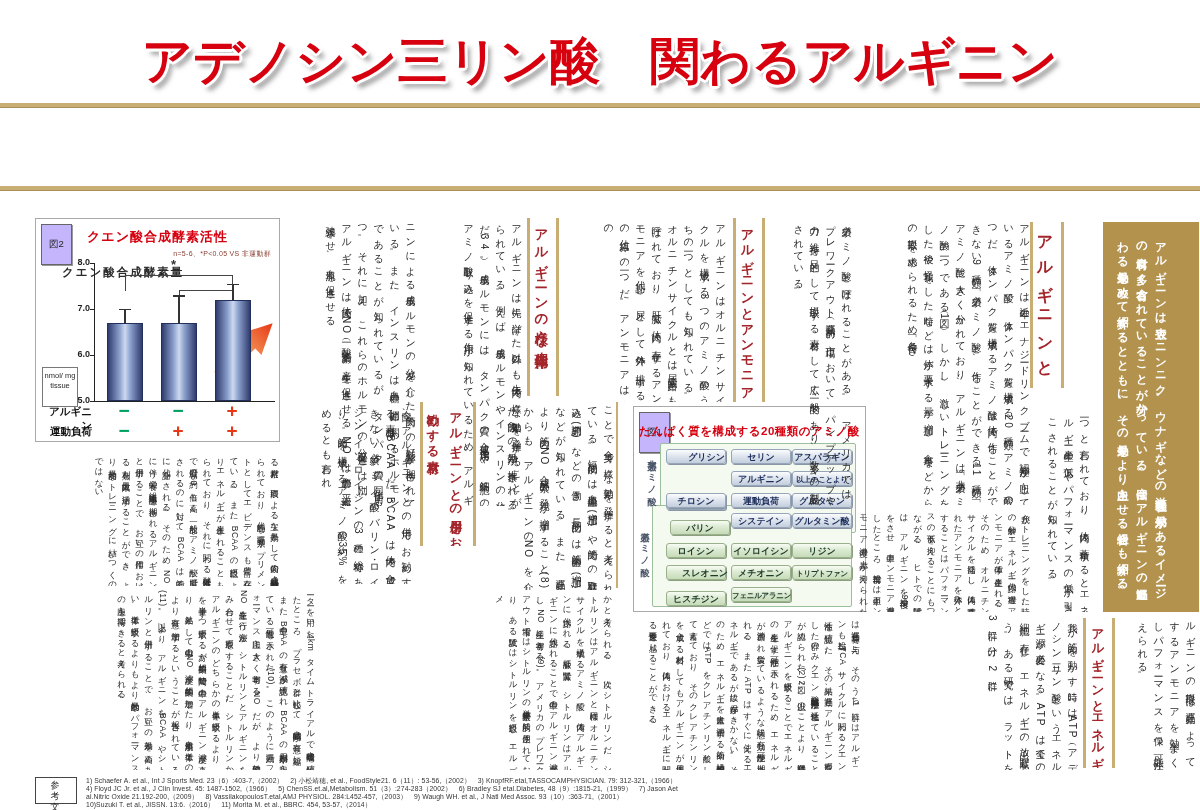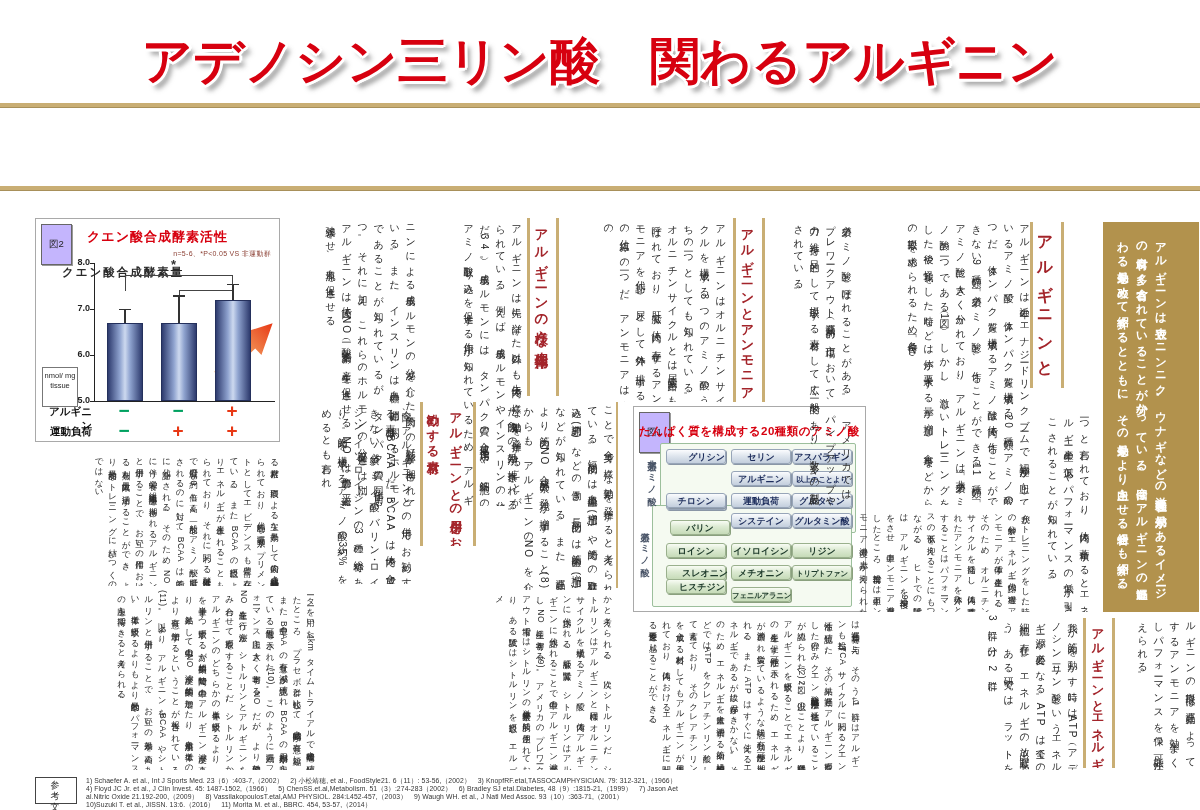--- a/index.html
+++ b/index.html
@@ -151,21 +151,21 @@
         <div class="aa-btn aa-non" style="left: 158px; top: 86px;">グルタミン</div>
         <div class="aa-btn aa-non" style="left: 97px; top: 106px;">システイン</div>
         <div class="aa-btn aa-non" style="left: 158px; top: 106px;">グルタミン酸</div>
         <div class="aa-btn aa-ess" style="left: 36px; top: 113px;">バリン</div>
         <div class="aa-btn aa-ess" style="left: 32px; top: 136px;">ロイシン</div>
         <div class="aa-btn aa-ess" style="left: 97px; top: 136px;">イソロイシン</div>
         <div class="aa-btn aa-ess" style="left: 158px; top: 136px;">リジン</div>
         <div class="aa-btn aa-ess" style="left: 32px; top: 158px; padding-left: 15px;">スレオニン</div>
         <div class="aa-btn aa-ess" style="left: 97px; top: 158px;">メチオニン</div>
         <div class="aa-btn aa-ess aa-small" style="left: 158px; top: 158px;">トリプトファン</div>
-        <div class="aa-btn aa-ess" style="left: 32px; top: 172px; text-align: right;">ヒスチジン</div>
+        <div class="aa-btn aa-ess" style="left: 32px; top: 184px;">ヒスチジン</div>
         <div class="aa-btn aa-ess aa-small" style="left: 97px; top: 180px;">フェニルアラニン</div>
       </div>
   </div>
 
   <div class="abs gold-box" style="left:1103px;top:222px;width:96px;height:390px;">
     <div class="gold-text">アルギニンは大豆やニンニク、ウナギなどの滋養強壮に効果があるイメージの食材に多く含有されていることが分かっている。今回はアルギニンの運動に関わる効果を改めて紹介するとともに、その効果をより向上させる組合せも紹介する。</div>
   </div>
 
   <div class="abs sec-h" style="left:1030px;top:222px;width:34px;height:166px;font-size:16px;letter-spacing:7px;">アルギニンとは</div>
   <div class="abs sec-h" style="left:733px;top:218px;width:32px;height:184px;font-size:13px;letter-spacing:1px;">アルギニンとアンモニア解毒</div>

